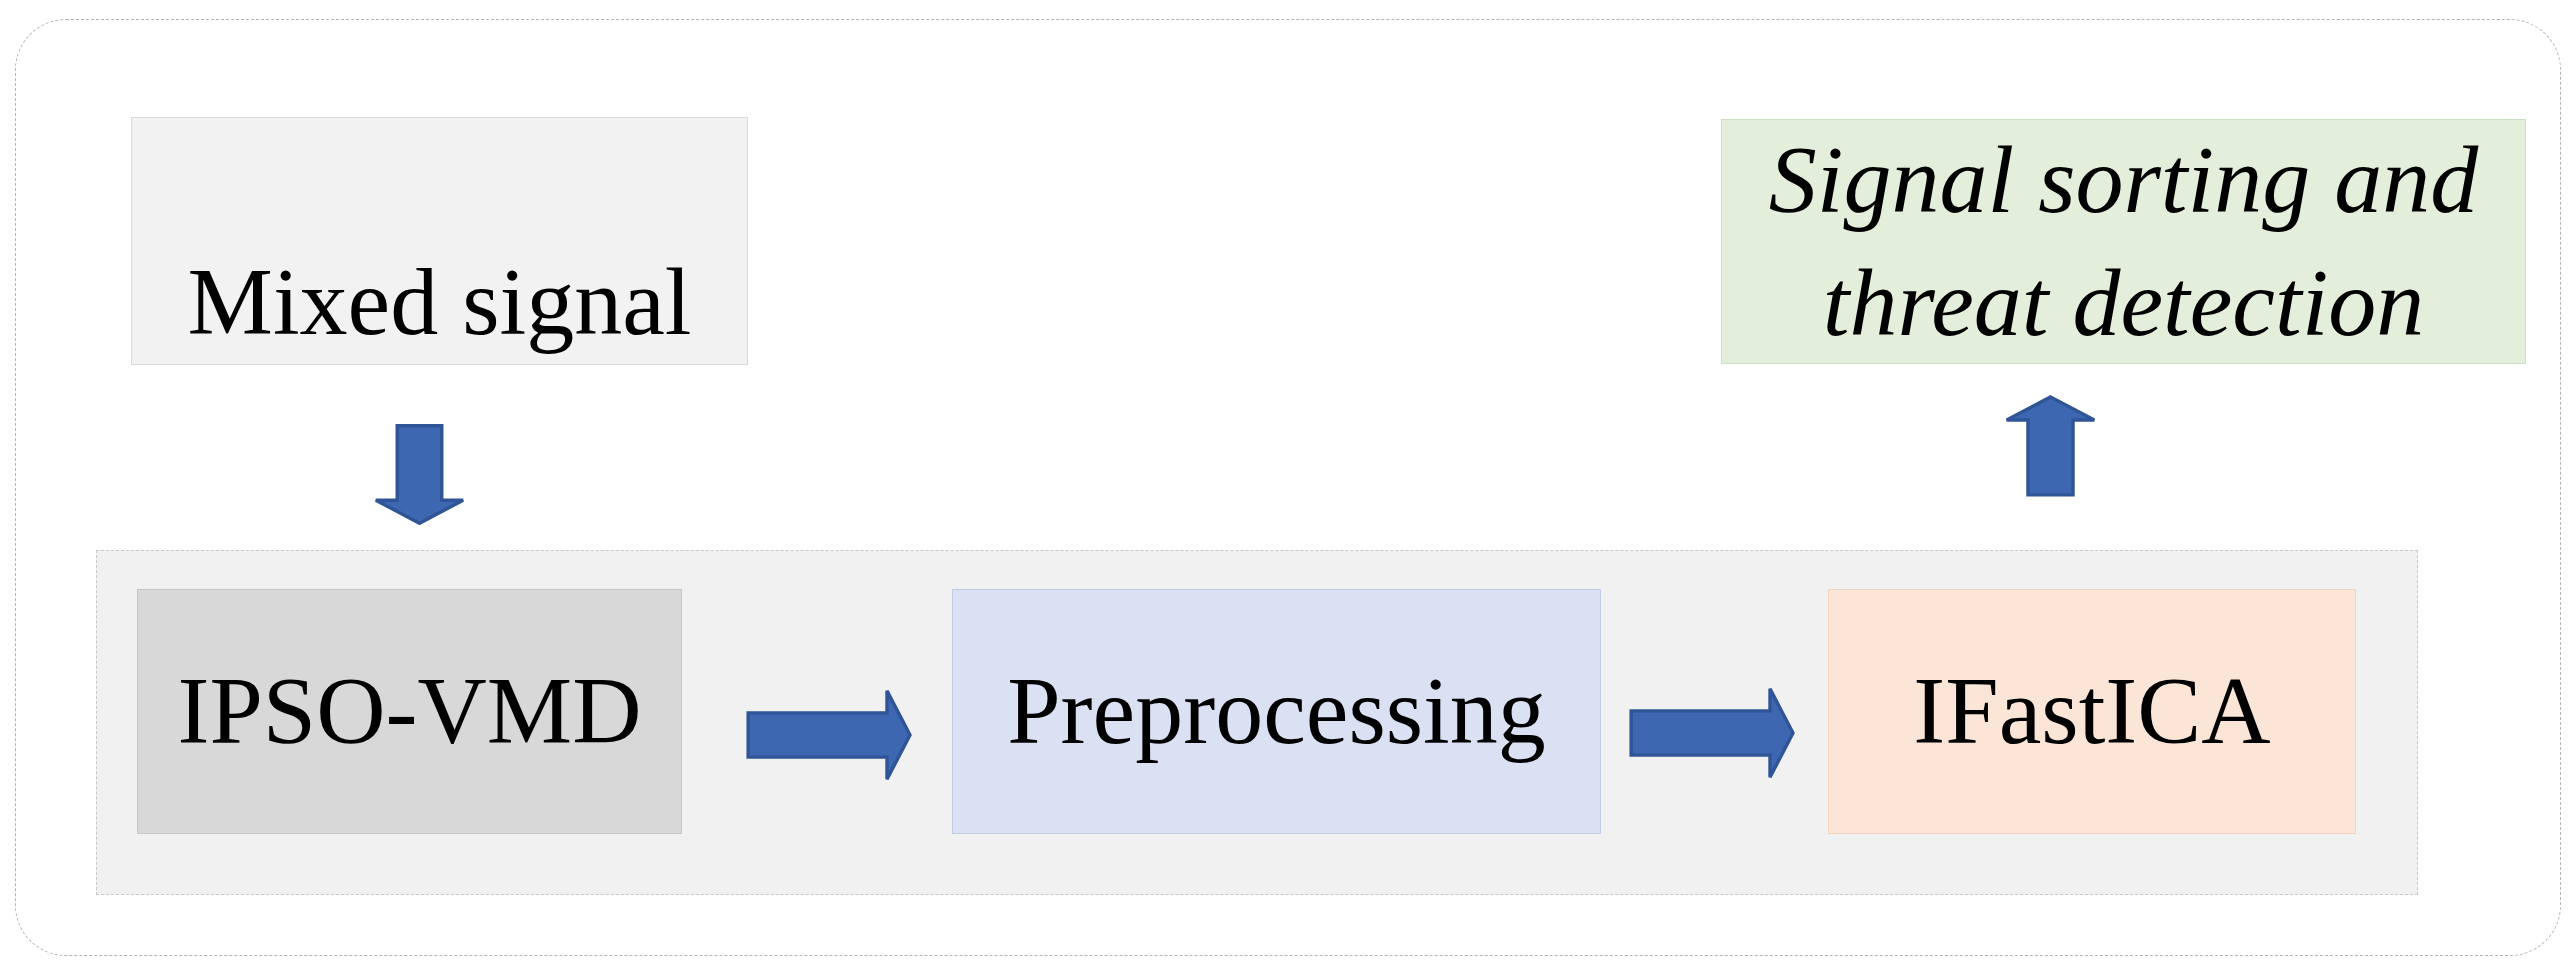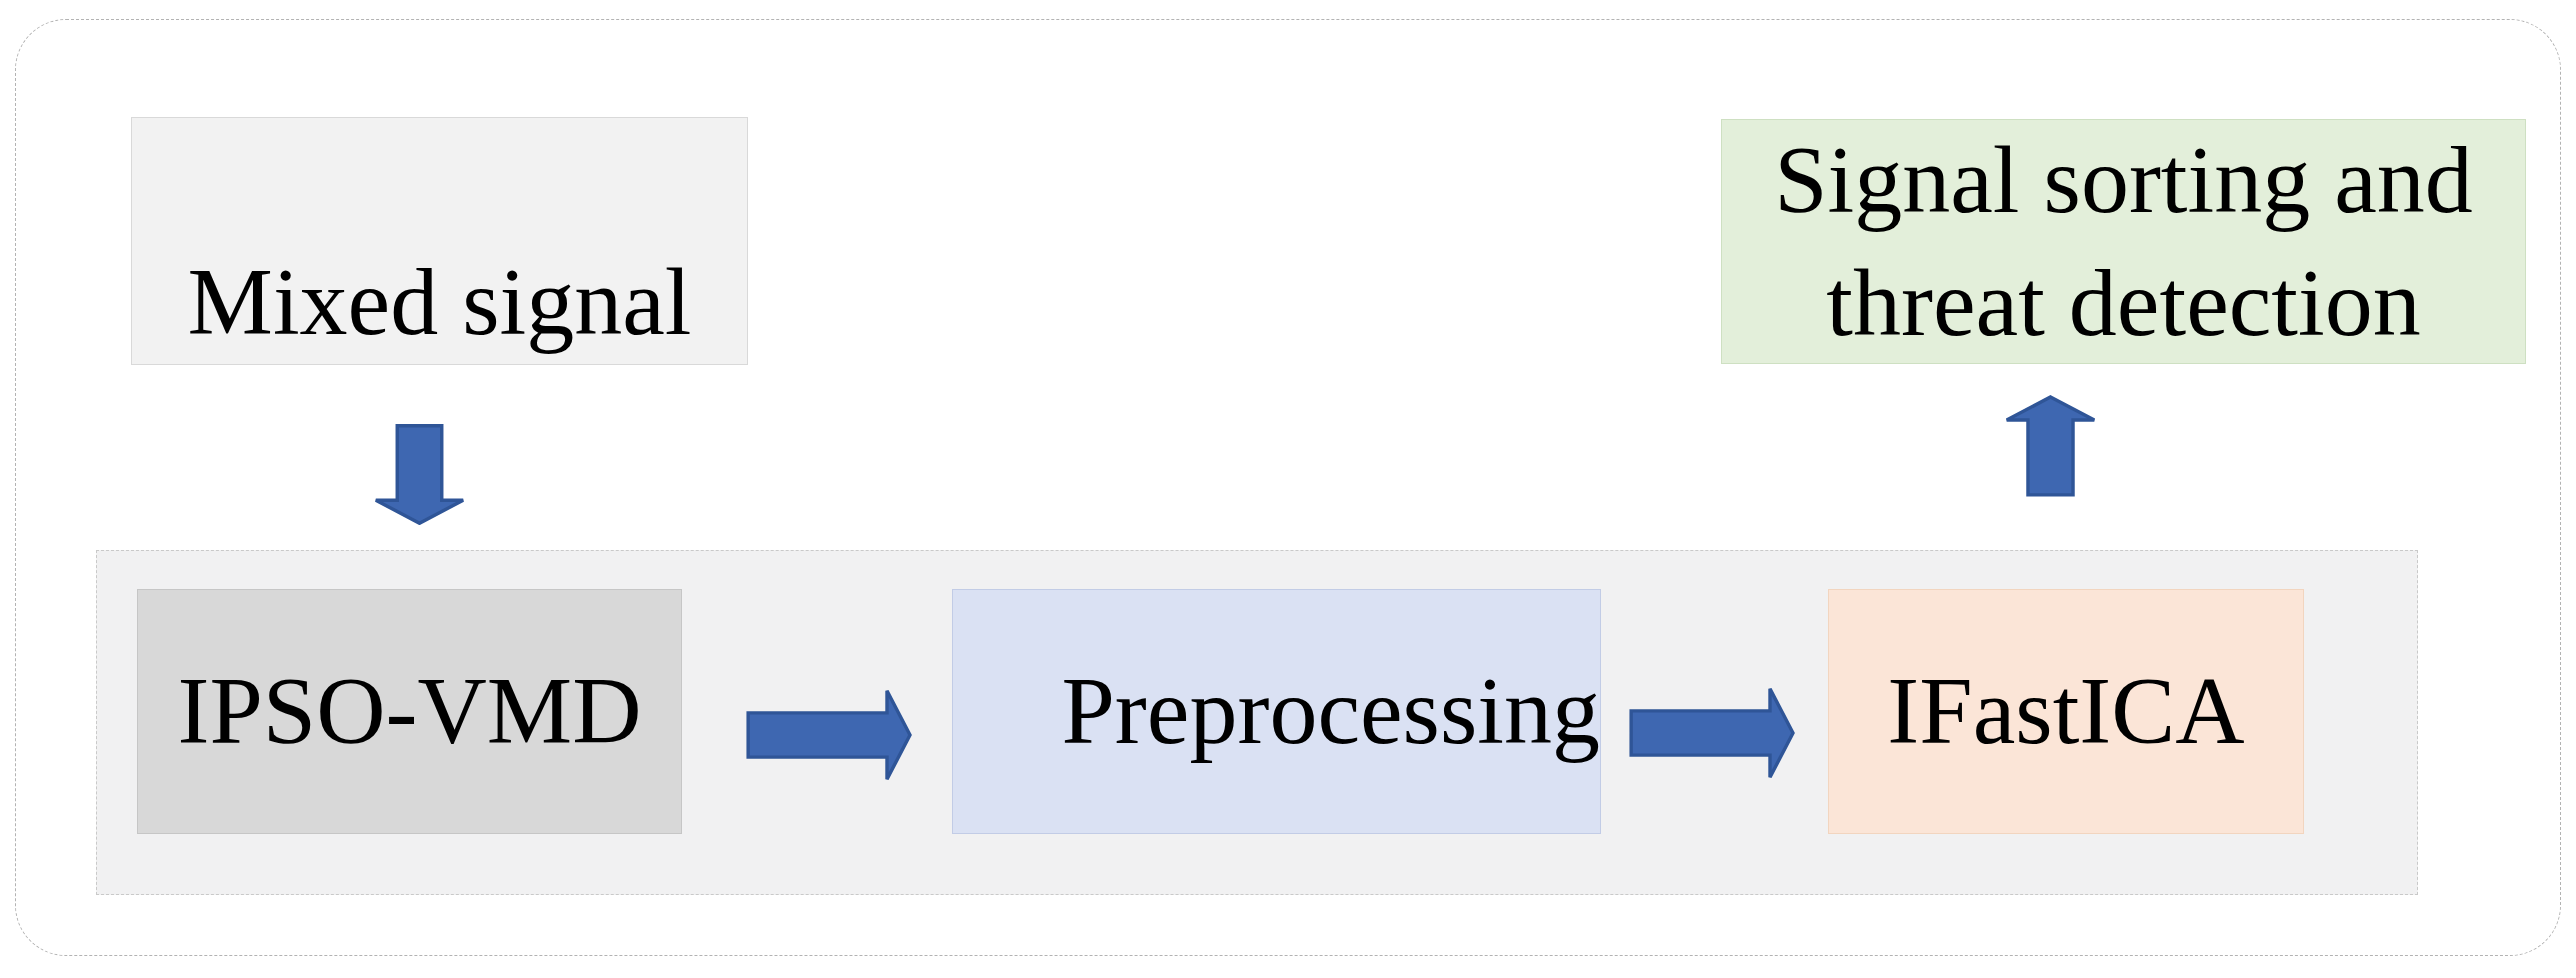--- a/index.html
+++ b/index.html
@@ -38,35 +38,35 @@
     left:131px;top:117px;width:617px;height:248px;
     background:var(--mixed-fill,#f2f2f2);
     border:1.7px solid var(--mixed-border,#d9d9d9);
     align-items:flex-end;
   }
   .box-sorting{
     left:1721px;top:119px;width:805px;height:245px;
     background:var(--sorting-fill,#e3efda);
     border:1.7px solid var(--sorting-border,#cee0c2);
     padding:0 26px;
+    font-style:italic;
   }
   .box-ipso{
     left:137px;top:589px;width:545px;height:245px;
     background:var(--ipso-fill,#d8d8d8);
     border:1.7px solid var(--ipso-border,#c6c6c6);
     text-align:right;
   }
   .box-pre{
     left:952px;top:589px;width:649px;height:245px;
     background:var(--pre-fill,#dae1f3);
     border:1.7px solid var(--pre-border,#c2cce6);
-    justify-content:flex-end;
   }
   .box-ifast{
-    left:1828px;top:589px;width:476px;height:245px;
+    left:1828px;top:589px;width:528px;height:245px;
     background:var(--ifast-fill,#fbe5d7);
     border:1.7px solid var(--ifast-border,#f2d5bf);
   }
   .arrow{position:absolute;}
   .arrow svg{display:block;}
   .arrow polygon{
     fill:var(--arrow-fill,#3e67b1);
     stroke:var(--arrow-stroke,#2f5597);
     stroke-width:4;
     stroke-linejoin:miter;

